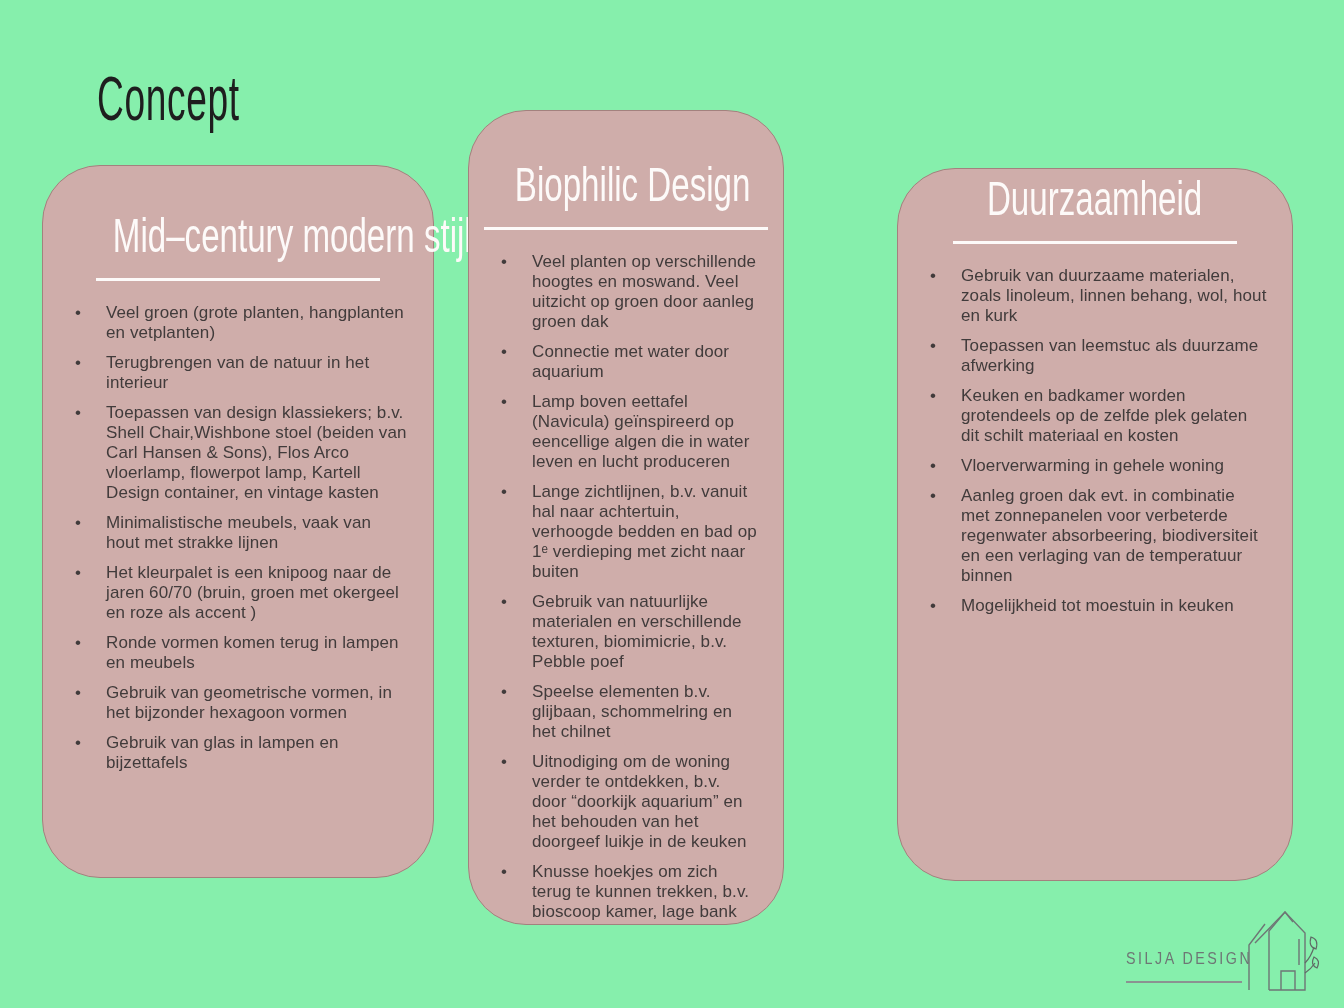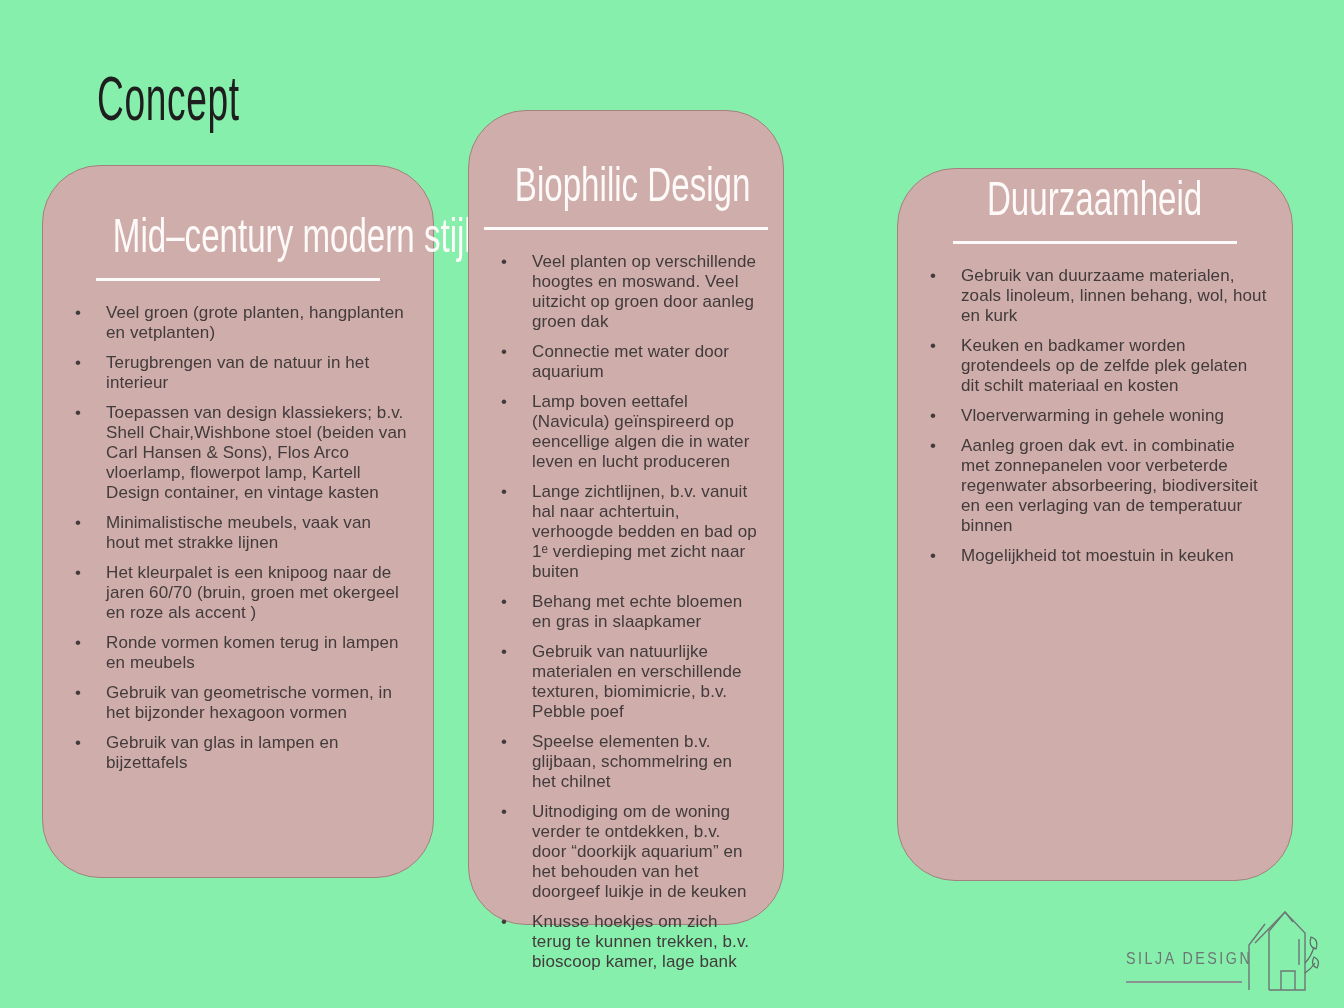--- a/index.html
+++ b/index.html
@@ -126,35 +126,35 @@
   <div class="card" id="card-1">
     <div class="card-heading-wrap">
       <span class="card-heading">Biophilic Design</span>
     </div>
     <div class="heading-rule"></div>
     <ul class="bullet-list">
         <li>Veel planten op verschillende hoogtes en moswand. Veel uitzicht op groen door aanleg groen dak</li>
         <li>Connectie met water door aquarium</li>
         <li>Lamp boven eettafel (Navicula) geïnspireerd op eencellige algen die in water leven en lucht produceren</li>
         <li>Lange zichtlijnen, b.v. vanuit hal naar achtertuin, verhoogde bedden en bad op 1ᵉ verdieping met zicht naar buiten</li>
-        <li>Behang met echte bloemen en gras in slaapkamer</li>
         <li>Gebruik van natuurlijke materialen en verschillende texturen, biomimicrie, b.v. Pebble poef</li>
         <li>Speelse elementen b.v. glijbaan, schommelring en het chilnet</li>
         <li>Uitnodiging om de woning verder te ontdekken, b.v. door “doorkijk aquarium” en het behouden van het doorgeef luikje in de keuken</li>
         <li>Knusse hoekjes om zich terug te kunnen trekken, b.v. bioscoop kamer, lage bank</li>
       </ul>
   </div>
 
   <div class="card" id="card-2">
     <div class="card-heading-wrap">
       <span class="card-heading">Duurzaamheid</span>
     </div>
     <div class="heading-rule"></div>
     <ul class="bullet-list">
         <li>Gebruik van duurzaame materialen, zoals linoleum, linnen behang, wol, hout en kurk</li>
+        <li>Toepassen van leemstuc als duurzame afwerking</li>
         <li>Keuken en badkamer worden grotendeels op de zelfde plek gelaten dit schilt materiaal en kosten</li>
         <li>Vloerverwarming in gehele woning</li>
         <li>Aanleg groen dak evt. in combinatie met zonnepanelen voor verbeterde regenwater absorbeering, biodiversiteit en een verlaging van de temperatuur binnen</li>
         <li>Mogelijkheid tot moestuin in keuken</li>
       </ul>
   </div>
 
   <div id="logo">
     <span class="logo-text">SILJA DESIGN</span>
     <div class="logo-underline"></div>

